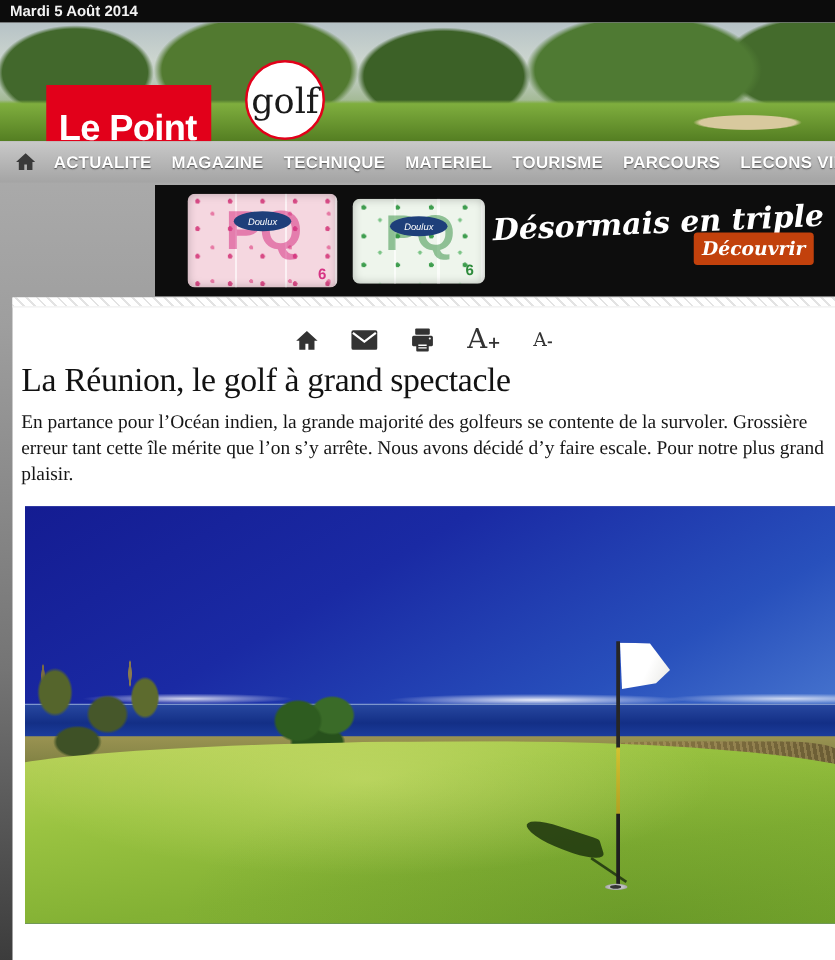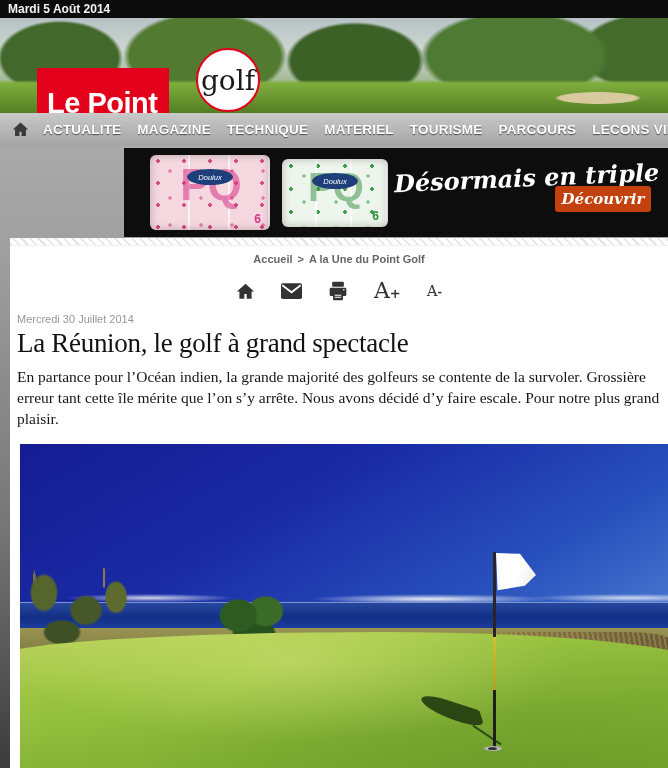--- a/index.html
+++ b/index.html
@@ -160,23 +160,20 @@
     <span class="pack-letters">PQ</span>
     <span class="pack-badge">Doulux</span>
     <span class="pack-count">6</span>
   </div>
   <div class="ad-headline">Désormais en triple épaisseur</div>
   <a class="ad-button">Découvrir</a>
 </div>
 
 <main id="content">
   <div class="hatch"></div>
-  <div class="breadcrumb">
-    <a>Accueil</a><span class="sep">&gt;</span><span>A la Une du Point Golf</span>
-  </div>
   <div class="share-row">
     <span class="share-btn">
       <svg width="19" height="19" viewBox="0 0 24 24">
           <path d="M12 2.2 1.2 12h3.1v9.3h6.2v-6.2h3v6.2h6.2V12h3.1z"></path>
         </svg>
     </span>
     <span class="share-btn">
       <svg width="21" height="16" viewBox="0 0 24 18">
           <rect width="24" height="18" rx="2"></rect>
           <path d="M1.5 2.5 12 10.5 22.5 2.5" stroke="#fff" stroke-width="2" fill="none"></path>
@@ -195,21 +192,20 @@
         <span class="base">A</span>
         <sup>+</sup>
       </span>
     <span class="share-btn fontdown">
         <span class="base">A</span>
         <sup>-</sup>
       </span>
   </div>
 
   <article>
-    <div class="art-date">Mercredi 30 Juillet 2014</div>
     <h1 class="art-title">La Réunion, le golf à grand spectacle</h1>
     <p class="art-intro">En partance pour l’Océan indien, la grande majorité des golfeurs se contente de la survoler. Grossière erreur tant cette île mérite que l’on s’y arrête. Nous avons décidé d’y faire escale. Pour notre plus grand plaisir.</p>
 
     <figure class="photo">
       <div class="ph-sky"></div>
       <div class="ph-clouds"></div>
       <div class="ph-ocean"></div>
       <div class="ph-terrain"></div>
       <div class="ph-rough"></div>
       <div class="ph-bush"></div>

